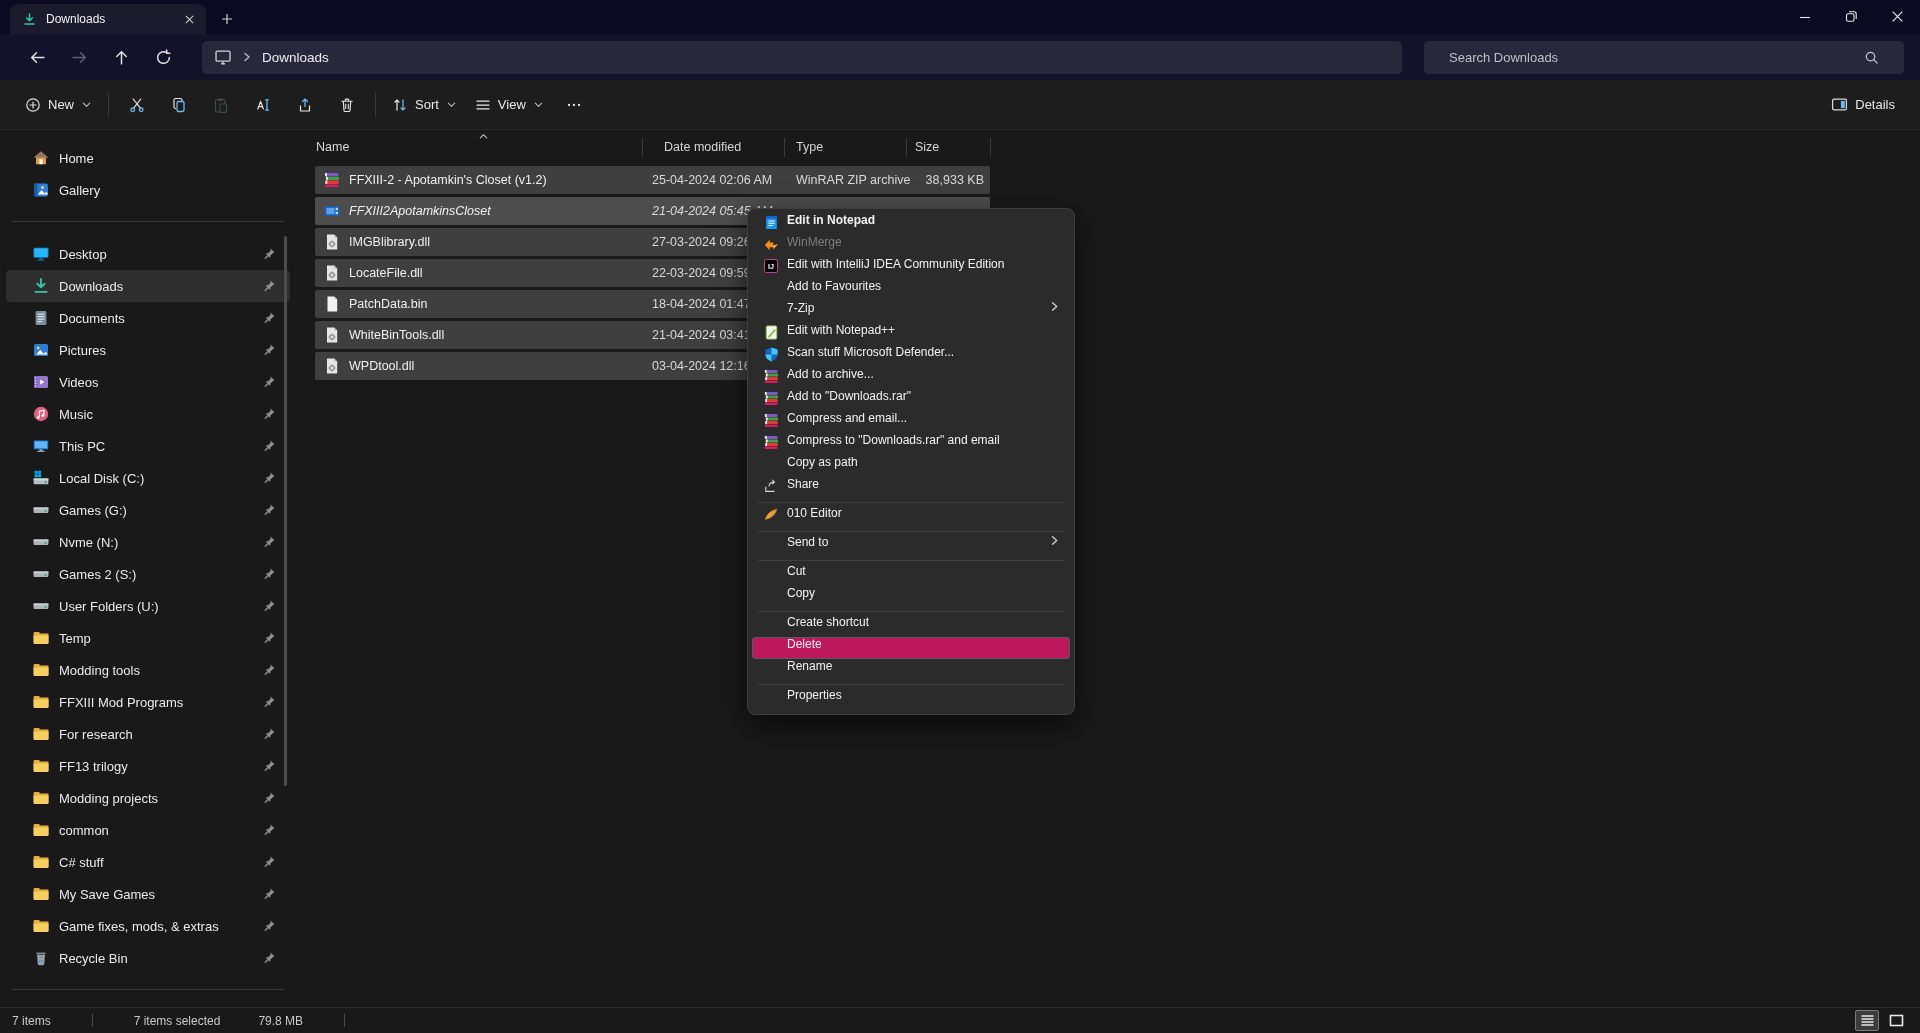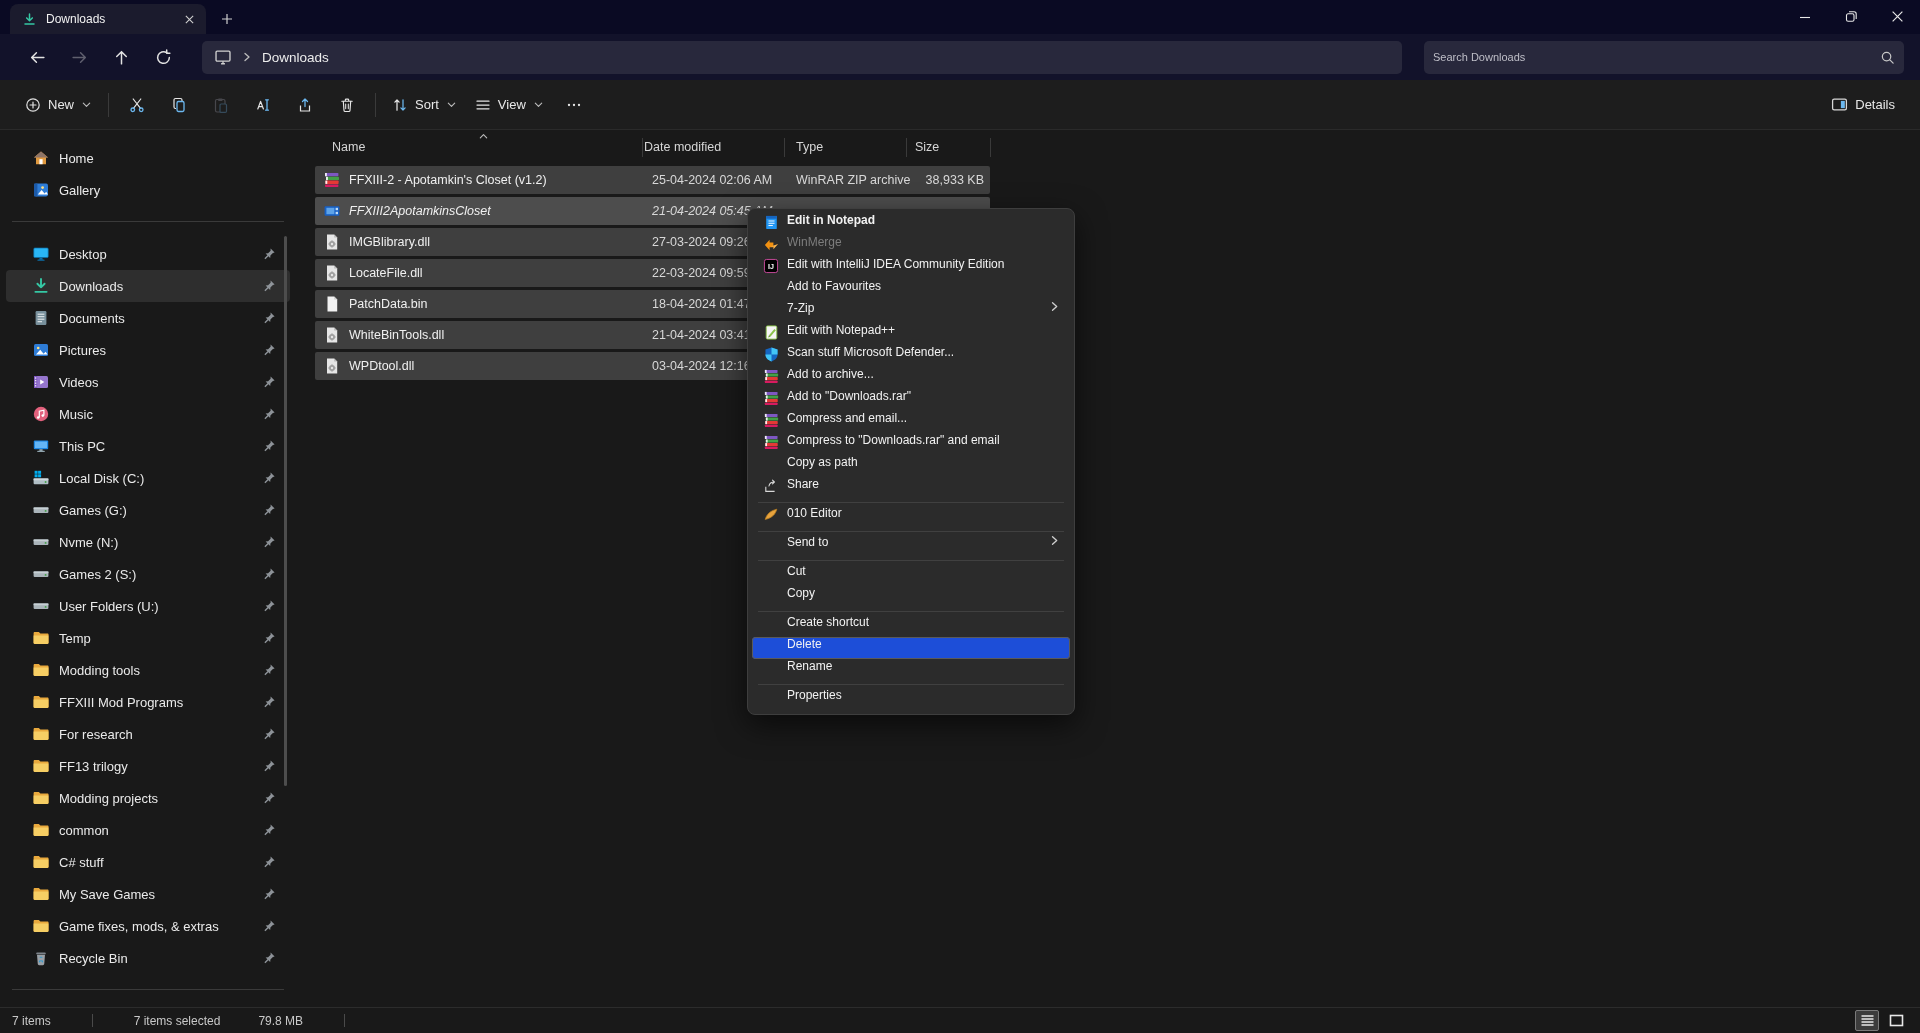--- a/index.html
+++ b/index.html
@@ -22,21 +22,21 @@
   .win-btn { width:46px; height:33px; display:flex; align-items:center; justify-content:center; }
 
   
   .addressbar { height:46px; background:#12122a; display:flex; align-items:center; padding-left:16px; }
   .nav-btn { width:42px; height:36px; display:flex; align-items:center; justify-content:center; border-radius:4px; }
   .address-field { margin-left:18px; width:1200px; height:33px; background:#28283c; border-radius:5px;
                    display:flex; align-items:center; padding:0 12px; }
   .crumb-sep { margin:0 10px; display:flex; }
   .address-text { font-size:13.5px; color:#ececec; }
   .search-field { margin-left:22px; margin-right:16px; flex:1; height:33px; background:#28283c; border-radius:5px;
-                  display:flex; align-items:center; padding:0 9px; color:#bfbfc8; font-size:11px; }
+                  display:flex; align-items:center; padding:0 25px; color:#bfbfc8; font-size:13px; }
   .search-field .mag { margin-left:auto; }
 
   
   .toolbar { height:50px; background:#1d1d1d; border-bottom:1px solid #2a2a2a;
              display:flex; align-items:center; padding:0 16px; }
   .tb-btn { display:flex; align-items:center; gap:7px; height:36px; padding:0 9px; border-radius:4px;
             color:#e8e8e8; font-size:13px; }
   .tb-icon-btn { width:42px; height:36px; display:flex; align-items:center; justify-content:center; border-radius:4px; }
   .tb-sep { width:1px; height:24px; background:#3a3a3a; margin:0 7px; }
   .tb-right { margin-left:auto; }
@@ -68,21 +68,21 @@
 
   
   .context-menu { position:absolute; left:747px; top:208px; width:328px; background:#2b2b2b;
                   border:1px solid #3e3e3e; border-radius:8px; padding:4px 0;
                   box-shadow:0 10px 30px rgba(0,0,0,.6); z-index:20; }
   .cm-item { height:22px; margin:0 4px; padding:0 10px 0 10px; display:flex; align-items:flex-start;
              border-radius:4px; font-size:12px; color:#f2f2f2; white-space:nowrap; }
   .cm-ic { width:18px; height:18px; margin-right:7px; display:flex; align-items:center; justify-content:center; flex:none; }
   .cm-item.bold { font-weight:bold; }
   .cm-item.disabled { color:#7d7d7d; }
-  .cm-item.highlighted { background:#1d4ed8; box-shadow:inset 0 0 0 1px #5a5a5a; }
+  .cm-item.highlighted { background:#be185d; box-shadow:inset 0 0 0 1px #5a5a5a; }
   .cm-sub { margin-left:auto; display:flex; }
   .cm-sep { border-top:1px solid #404040; margin:3px 10px; }
 
   
   .statusbar { position:absolute; left:0; right:0; bottom:0; height:26px; background:#191919;
                border-top:1px solid #2c2c2c; display:flex; align-items:center; padding:0 12px;
                font-size:12px; color:#c9c9c9;gap:30px; }
   .st-div { width:1px; height:13px; background:#4a4a4a; margin:0 11px; }
   .status-views { margin-left:auto; display:flex; gap:5px; }
   .view-btn { width:24px; height:21px; display:flex; align-items:center; justify-content:center;
@@ -673,22 +673,22 @@
     <div class="sb-thumb"></div>
   </div>
 
   <div class="filepane">
     <div class="fp-headers">
       <span class="fp-caret" style="left:182px">
           <svg width="11" height="11" viewBox="0 0 12 12">
             <path d="M2.5 7.5 6 4l3.5 3.5" stroke="#bdbdbd" stroke-width="1.2" fill="none" stroke-linecap="round" stroke-linejoin="round"></path>
           </svg>
         </span>
-      <span class="fp-h" style="left:36px">Name</span>
-      <span class="fp-h" style="left:348px">Date modified</span>
+      <span class="fp-h" style="left:20px">Name</span>
+      <span class="fp-h" style="left:368px">Date modified</span>
       <span class="fp-h" style="left:500px">Type</span>
       <span class="fp-h" style="left:619px">Size</span>
       <span class="fp-colsep" style="left:346px"></span>
       <span class="fp-colsep" style="left:488px"></span>
       <span class="fp-colsep" style="left:610px"></span>
       <span class="fp-colsep" style="left:694px"></span>
     </div>
     <div class="fp-rows" id="file-rows">
         <div class="frow">
           <div class="fname">

